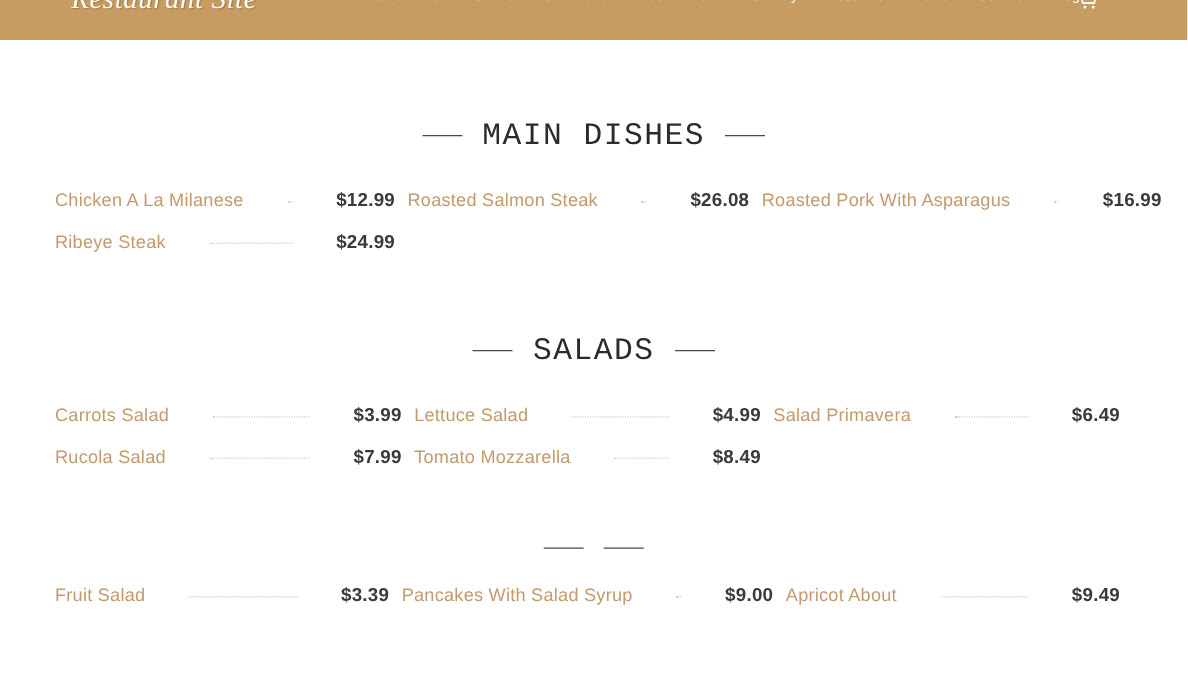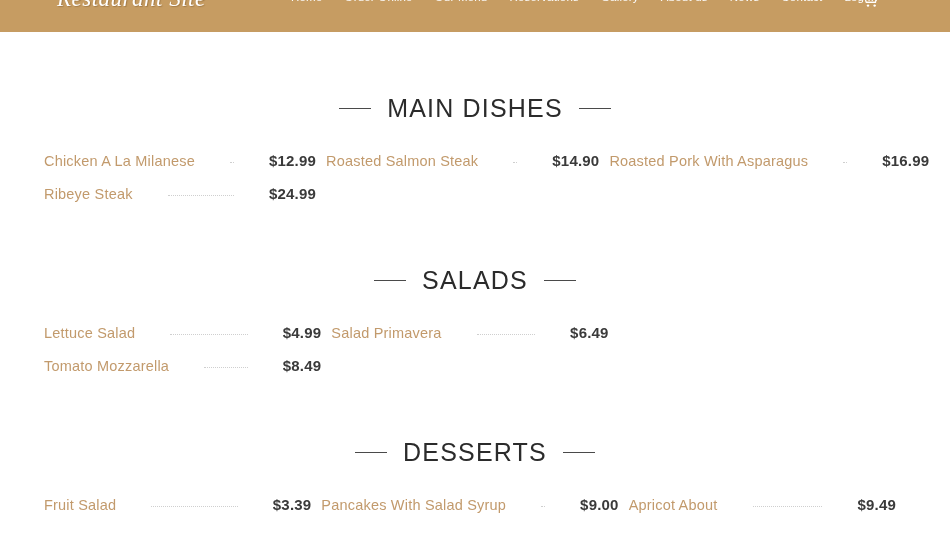--- a/index.html
+++ b/index.html
@@ -88,21 +88,21 @@
 
   .section-heading {
     display: flex;
     align-items: center;
     justify-content: center;
     gap: 16px;
     font-size: 25px;
     font-weight: 400;
     letter-spacing: 1.2px;
     color: #2b2b2b;
-    font-family: Liberation Sans, sans-serif;
+    font-family: Liberation Mono, monospace;
   }
 
   .section-heading .rule {
     display: block;
     width: 32px;
     height: 1px;
     background: #4a4a4a;
   }
 
   .items-grid {
@@ -215,21 +215,21 @@
         <div class="menu-item">
           <span class="item-name">Ribeye Steak</span>
           <span class="leader"></span>
           <span class="item-price">$24.99</span>
         </div>
       </div>
       <div class="grid-col">
         <div class="menu-item">
           <span class="item-name">Roasted Salmon Steak</span>
           <span class="leader"></span>
-          <span class="item-price">$14.90</span>
+          <span class="item-price">$26.08</span>
         </div>
       </div>
       <div class="grid-col">
         <div class="menu-item">
           <span class="item-name">Roasted Pork With Asparagus</span>
           <span class="leader"></span>
           <span class="item-price">$16.99</span>
         </div>
       </div>
     </div>
@@ -237,20 +237,32 @@
 
   <section class="section sec-salads">
     <h2 class="section-heading">
       <span class="rule"></span>
       <span>SALADS</span>
       <span class="rule"></span>
     </h2>
     <div class="items-grid">
       <div class="grid-col">
         <div class="menu-item">
+          <span class="item-name">Carrots Salad</span>
+          <span class="leader"></span>
+          <span class="item-price">$3.99</span>
+        </div>
+        <div class="menu-item">
+          <span class="item-name">Rucola Salad</span>
+          <span class="leader"></span>
+          <span class="item-price">$7.99</span>
+        </div>
+      </div>
+      <div class="grid-col">
+        <div class="menu-item">
           <span class="item-name">Lettuce Salad</span>
           <span class="leader"></span>
           <span class="item-price">$4.99</span>
         </div>
         <div class="menu-item">
           <span class="item-name">Tomato Mozzarella</span>
           <span class="leader"></span>
           <span class="item-price">$8.49</span>
         </div>
       </div>
@@ -260,21 +272,20 @@
           <span class="leader"></span>
           <span class="item-price">$6.49</span>
         </div>
       </div>
     </div>
   </section>
 
   <section class="section sec-desserts">
     <h2 class="section-heading">
       <span class="rule"></span>
-      <span>DESSERTS</span>
       <span class="rule"></span>
     </h2>
     <div class="items-grid">
       <div class="grid-col">
         <div class="menu-item">
           <span class="item-name">Fruit Salad</span>
           <span class="leader"></span>
           <span class="item-price">$3.39</span>
         </div>
       </div>

